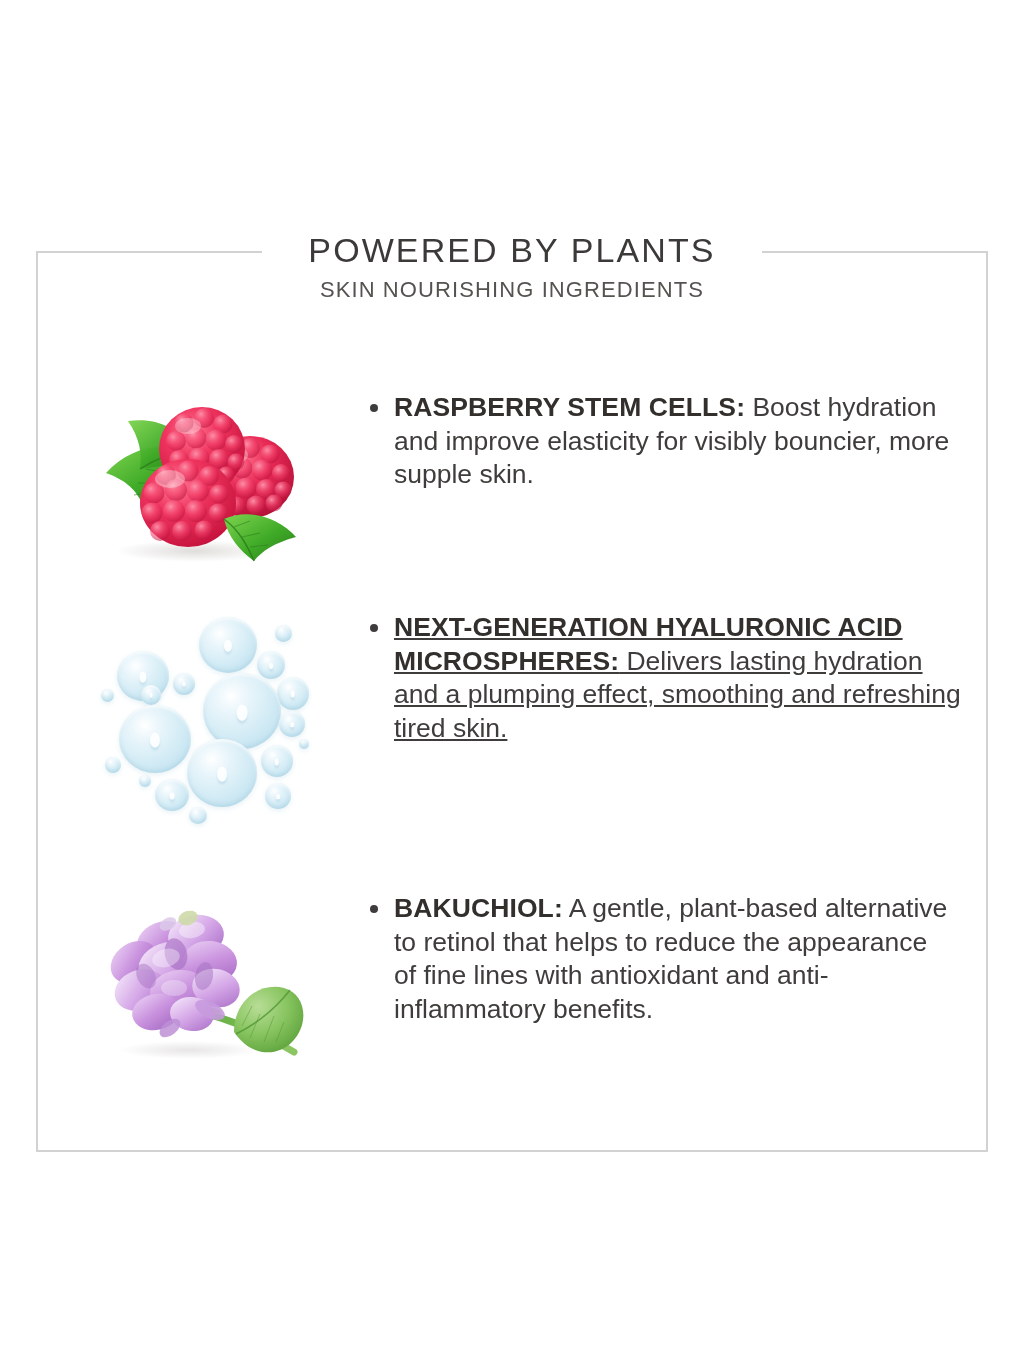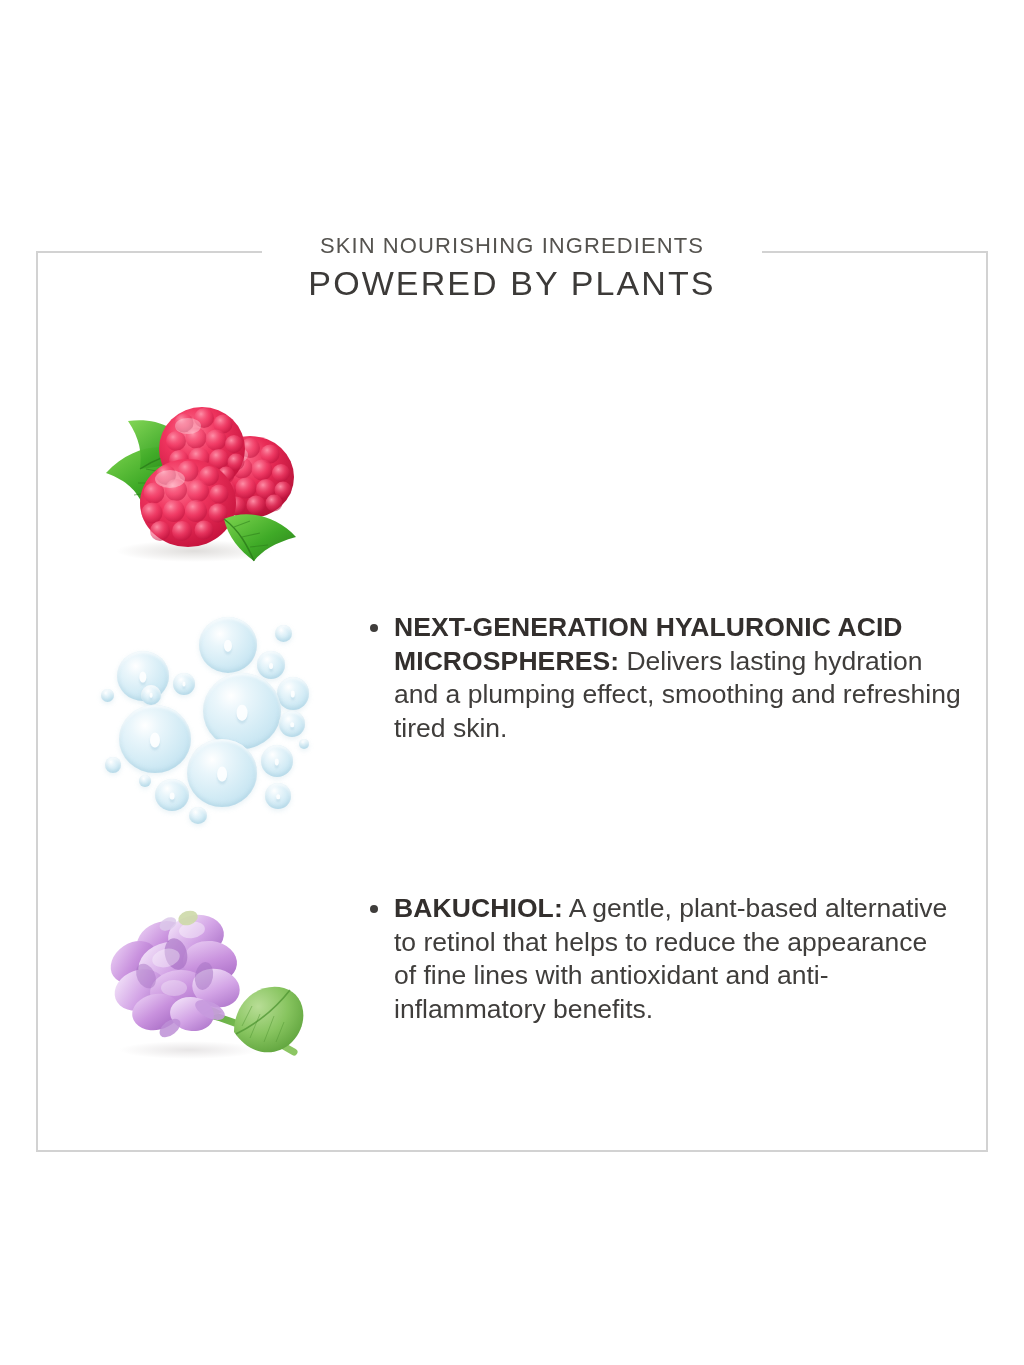--- a/index.html
+++ b/index.html
@@ -104,21 +104,21 @@
     width: 8px;
     height: 8px;
     border-radius: 50%;
     background: #3f3d3b;
   }
   .bullet-line b {
     font-weight: 700;
     color: #332f2d;
     letter-spacing: 0.1px;
   }
-  #txt-hyaluronic .bullet-line { max-width: 575px; }
+  #txt-hyaluronic .bullet-line { max-width: 575px; text-decoration: underline; }
   #txt-bakuchiol .bullet-line { max-width: 560px; }
 
   
   svg { display: block; }
 
   
   #drop-cluster {
     position: relative;
     width: 230px;
     height: 225px;
@@ -146,22 +146,22 @@
   }
   .drop.tiny::after { display: none; }
 </style>
 </head>
 <body>
 
 <div id="frame"></div>
 <div id="title-mask"></div>
 
 <div id="header">
+  <div id="main-title">POWERED BY PLANTS</div>
   <div id="sub-title">SKIN NOURISHING INGREDIENTS</div>
-  <div id="main-title">POWERED BY PLANTS</div>
 </div>
 
 <div class="row" id="row-raspberry">
 
   <div class="art-cell">
     <svg width="225" height="175" viewBox="0 0 225 175">
       <defs>
         <radialGradient id="berryA" cx="38%" cy="30%" r="72%">
           <stop offset="0%" stop-color="#ff7a96"></stop>
           <stop offset="42%" stop-color="#f0355f"></stop>
@@ -265,20 +265,25 @@
       </g>
 
       <g>
         <path d="M140,128 C162,118 192,124 212,146 C190,152 178,160 170,170 C156,160 144,146 140,128 Z" fill="url(#leafG)"></path>
         <path d="M140,128 C156,140 164,156 170,170" stroke="#2a7a19" stroke-width="1.5" fill="none" opacity="0.8"></path>
         <path d="M150,136 L166,130 M158,146 L176,142 M166,156 L184,154" stroke="#2a7a19" stroke-width="1.1" opacity="0.5"></path>
       </g>
     </svg>
   </div>
 
+  <div class="text-cell" id="txt-raspberry">
+    <div class="bullet-line">
+      <span class="dot"></span><b>RASPBERRY STEM CELLS:</b><span> Boost hydration and improve elasticity for visibly bouncier, more supple skin.</span>
+    </div>
+  </div>
 </div>
 
 <div class="row" id="row-hyaluronic">
 
   <div class="art-cell">
     <div id="drop-cluster">
       <div class="drop" style="left:118px; top:6px;   width:58px; height:56px;"></div>
       <div class="drop tiny" style="left:194px; top:14px; width:17px; height:17px;"></div>
       <div class="drop" style="left:36px;  top:40px;  width:52px; height:50px;"></div>
       <div class="drop" style="left:176px; top:40px;  width:28px; height:28px;"></div>

